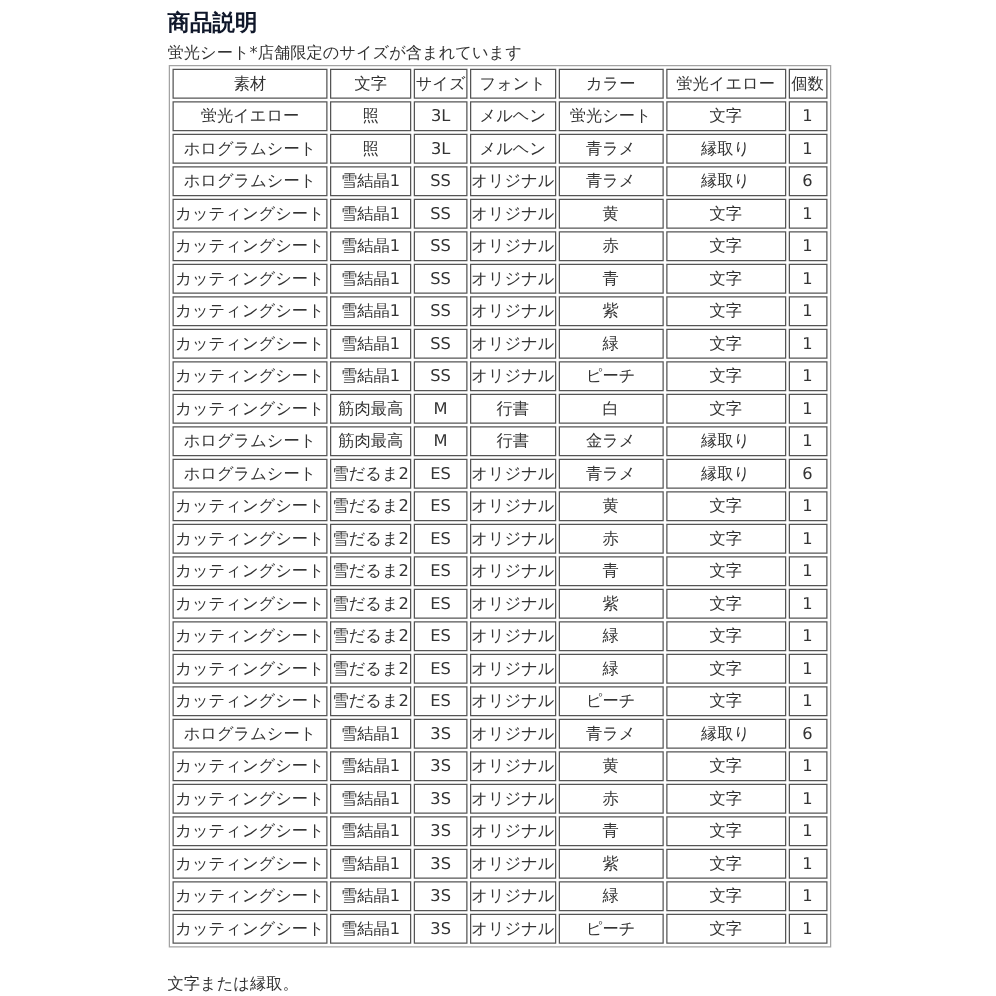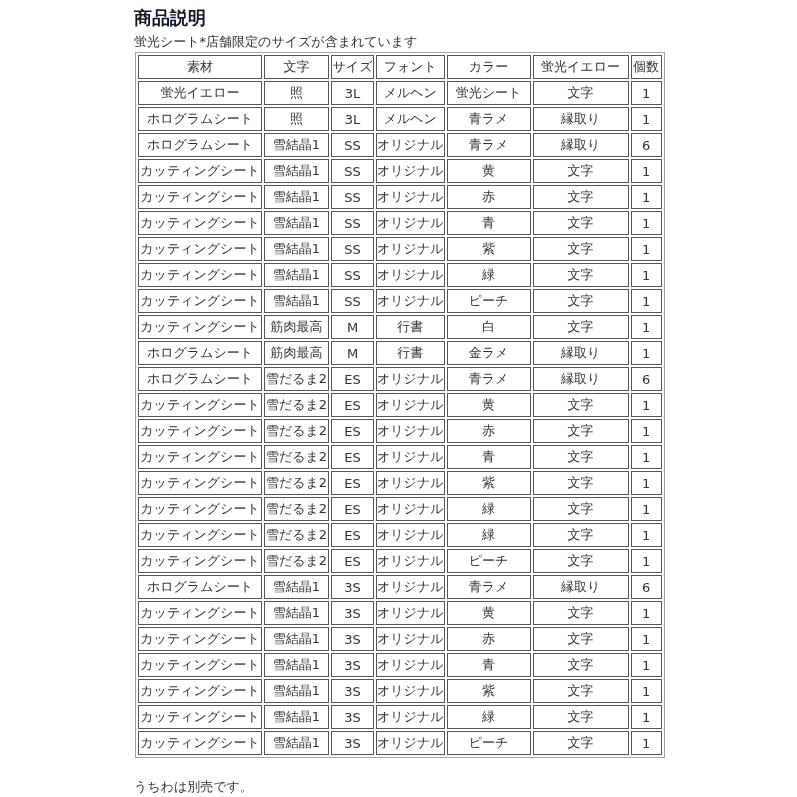--- a/index.html
+++ b/index.html
@@ -261,13 +261,13 @@
         <td class="c1">雪結晶1</td>
         <td class="c2">3S</td>
         <td class="c3">オリジナル</td>
         <td class="c4">ピーチ</td>
         <td class="c5">文字</td>
         <td class="c6">1</td>
       </tr>
     </tbody>
 </table>
 
-<div class="footer">うちわは別売です。</div>
+<div class="footer">文字または縁取。</div>
 
 </body></html>

